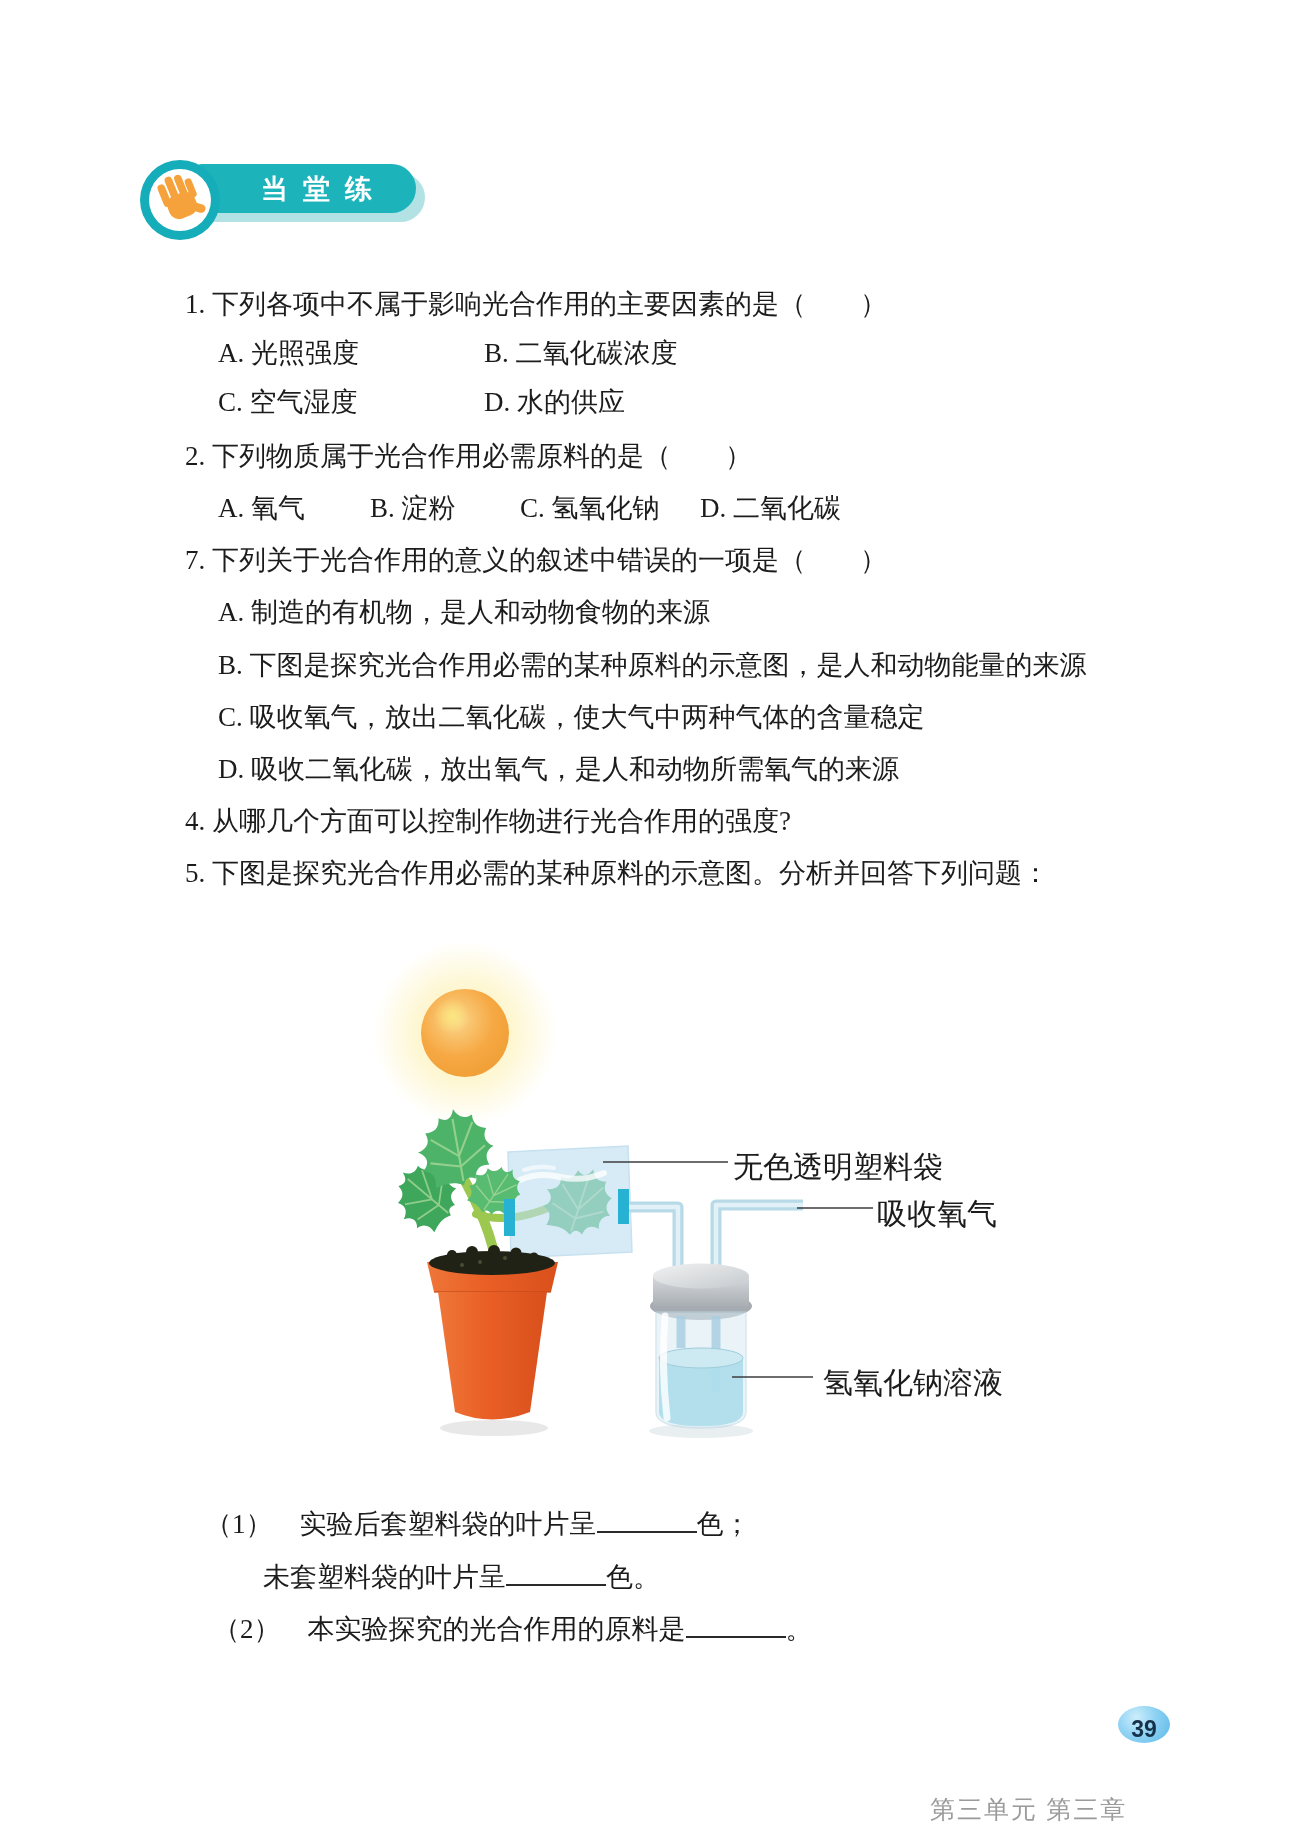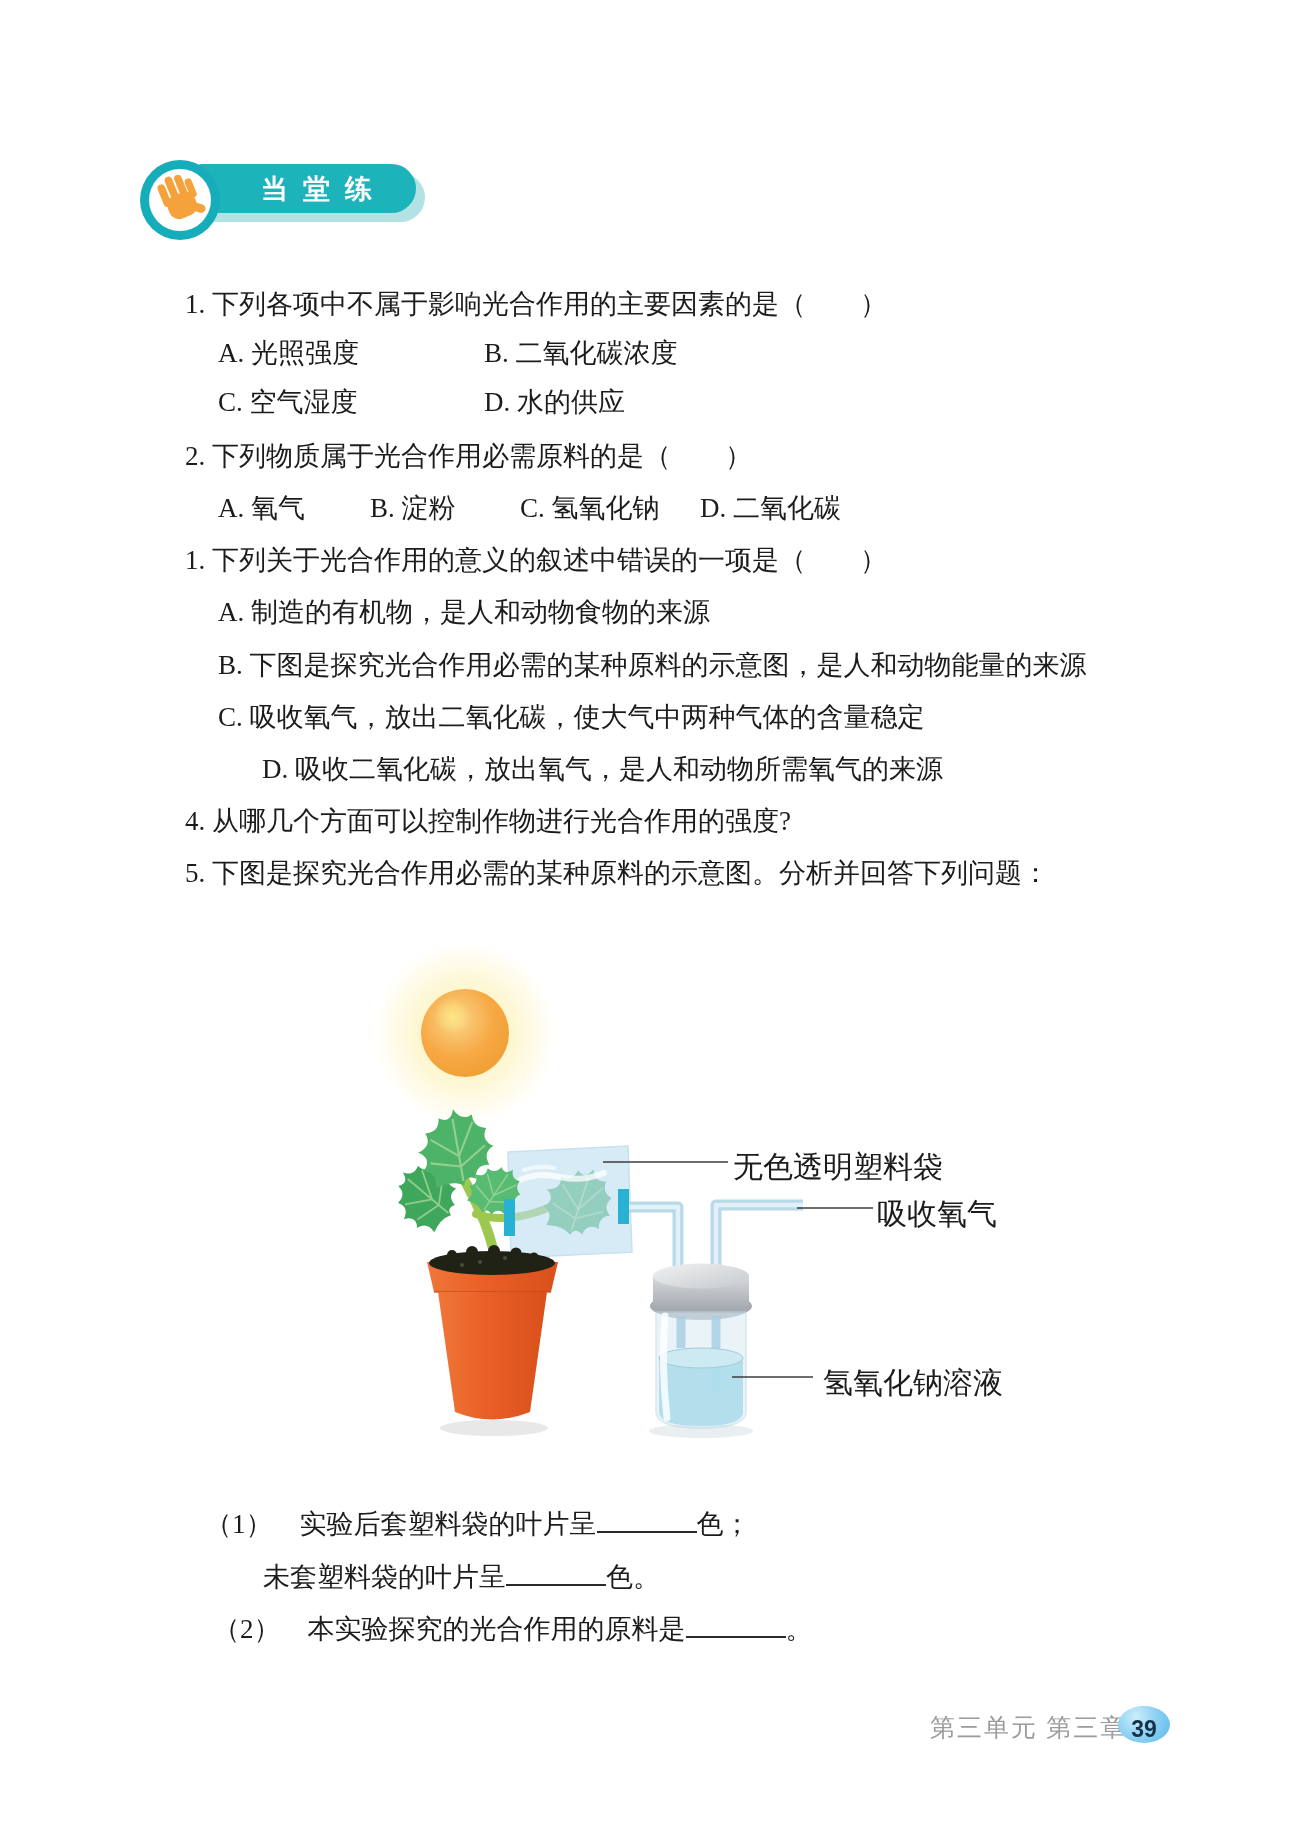--- a/index.html
+++ b/index.html
@@ -40,39 +40,39 @@
   .q1{left:185px;top:288px;}
   .q1a{left:218px;top:337px;} .q1b{left:484px;top:337px;}
   .q1c{left:218px;top:386px;} .q1d{left:484px;top:386px;}
   .q2{left:185px;top:440px;}
   .q2a{left:218px;top:492px;} .q2b{left:370px;top:492px;}
   .q2c{left:520px;top:492px;} .q2d{left:700px;top:492px;}
   .q3{left:185px;top:544px;}
   .q3a{left:218px;top:596px;}
   .q3b{left:218px;top:649px;}
   .q3c{left:218px;top:701px;}
-  .q3d{left:218px;top:753px;margin-left:44px;}
+  .q3d{left:218px;top:753px;}
   .q4{left:185px;top:805px;}
   .q5{left:185px;top:857px;}
   .s1a{left:205px;top:1503px;}
   .s1b{left:263px;top:1556px;}
   .s2{left:205px;top:1608px;margin-left:8px;}
   .blank{
     display:inline-block;width:100px;height:1.05em;
     border-bottom:2px solid #2a2a2a;
   }
   
   .diagram{position:absolute;left:330px;top:940px;}
   .dlabel{position:absolute;font-size:30px;white-space:nowrap;color:#1c1c1c;}
   .lbl-bag{left:733px;top:1147px;}
   .lbl-air{left:877px;top:1194px;}
   .lbl-naoh{left:823px;top:1363px;}
   
   .footer-text{
-    position:absolute;left:930px;top:1711px;
+    position:absolute;left:930px;top:1793px;
     font-size:25px;color:#9b9b9b;letter-spacing:2px;white-space:nowrap;
   }
   .page-badge{
     position:absolute;left:1118px;top:1706px;width:52px;height:37px;
     border-radius:50%;
     background:radial-gradient(circle at 35% 30%, #cdeefb 0%, #8fd2f3 45%, #5ab8e9 100%);
     display:flex;align-items:flex-end;justify-content:center;
     font-family:"Liberation Sans","DejaVu Sans",sans-serif;
     font-size:23px;font-weight:bold;color:#15324a;
   }
@@ -106,21 +106,21 @@
   <div class="line q1b">B. 二氧化碳浓度</div>
   <div class="line q1c">C. 空气湿度</div>
   <div class="line q1d">D. 水的供应</div>
 
   <div class="line q2">2. 下列物质属于光合作用必需原料的是（　　）</div>
   <div class="line q2a">A. 氧气</div>
   <div class="line q2b">B. 淀粉</div>
   <div class="line q2c">C. 氢氧化钠</div>
   <div class="line q2d">D. 二氧化碳</div>
 
-  <div class="line q3">1. 下列关于光合作用的意义的叙述中错误的一项是（　　）</div>
+  <div class="line q3">7. 下列关于光合作用的意义的叙述中错误的一项是（　　）</div>
   <div class="line q3a">A. 制造的有机物，是人和动物食物的来源</div>
   <div class="line q3b">B. 下图是探究光合作用必需的某种原料的示意图，是人和动物能量的来源</div>
   <div class="line q3c">C. 吸收氧气，放出二氧化碳，使大气中两种气体的含量稳定</div>
   <div class="line q3d">D. 吸收二氧化碳，放出氧气，是人和动物所需氧气的来源</div>
 
   <div class="line q4">4. 从哪几个方面可以控制作物进行光合作用的强度?</div>
   <div class="line q5">5. 下图是探究光合作用必需的某种原料的示意图。分析并回答下列问题：</div>
 
   <svg class="diagram" width="660" height="530" viewBox="330 940 660 530">
     <defs>

